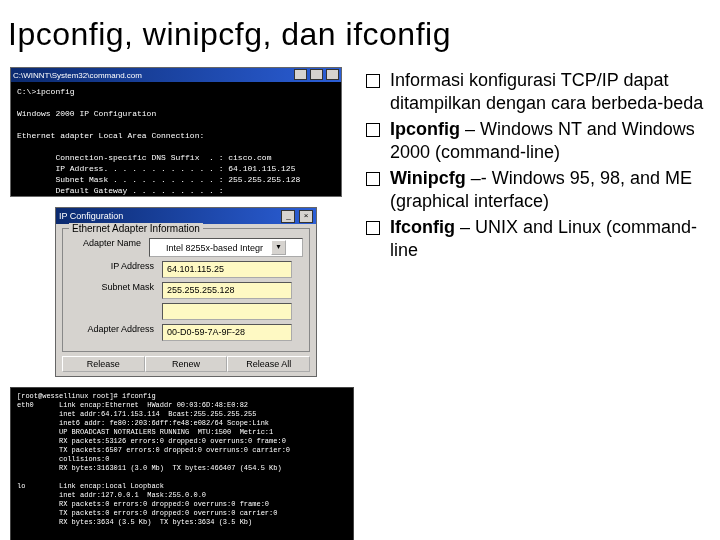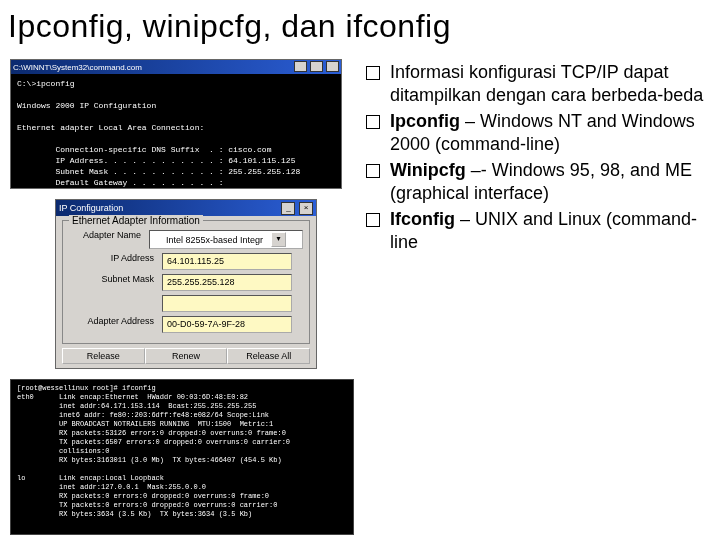--- a/index.html
+++ b/index.html
@@ -14,21 +14,21 @@
   }
   .slide {
     width: 720px;
     height: 540px;
     background: #fff;
     box-sizing: border-box;
   }
   .title {
     font-size: 32px;
     font-weight: 400;
-    padding: 8px 10px 14px 8px;
+    padding: 16px 10px 14px 8px;
     letter-spacing: 0.5px;
   }
   .content {
     display: flex;
     flex-direction: row;
     padding: 0 10px;
   }
   .left-col {
     width: 350px;
     display: flex;

